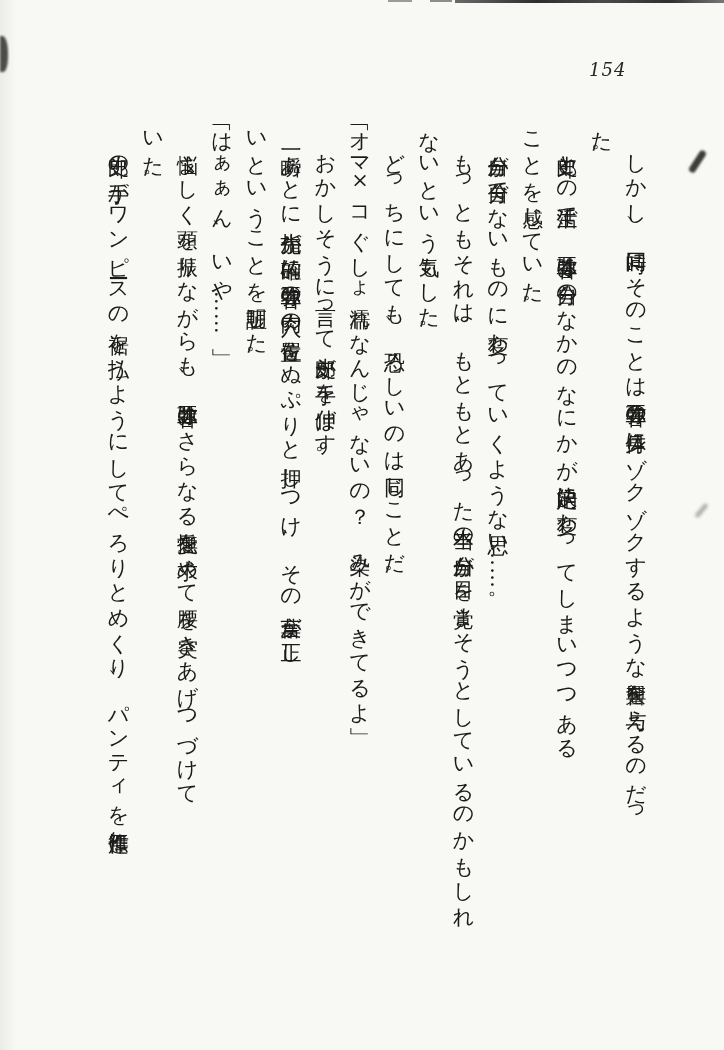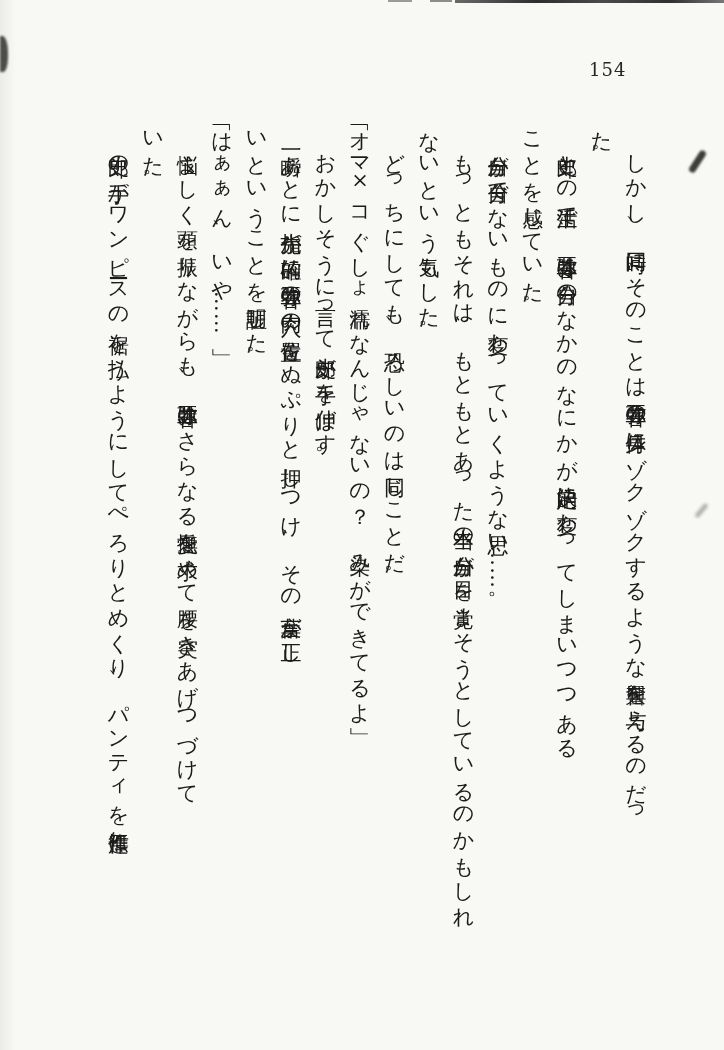--- a/index.html
+++ b/index.html
@@ -72,20 +72,21 @@
     border-radius: 4px;
     transform: rotate(40deg);
     filter: blur(1.4px);
     opacity: 0.65;
   }
   
   .page-number {
     position: absolute;
     left: 589px; top: 59px;
     font-size: 18px;
+    font-style: italic;
     letter-spacing: 1px;
     color: #262624;
   }
   
   .col {
     position: absolute;
     top: 117px;
     width: 35px;
     height: 845px;
     writing-mode: vertical-rl;

